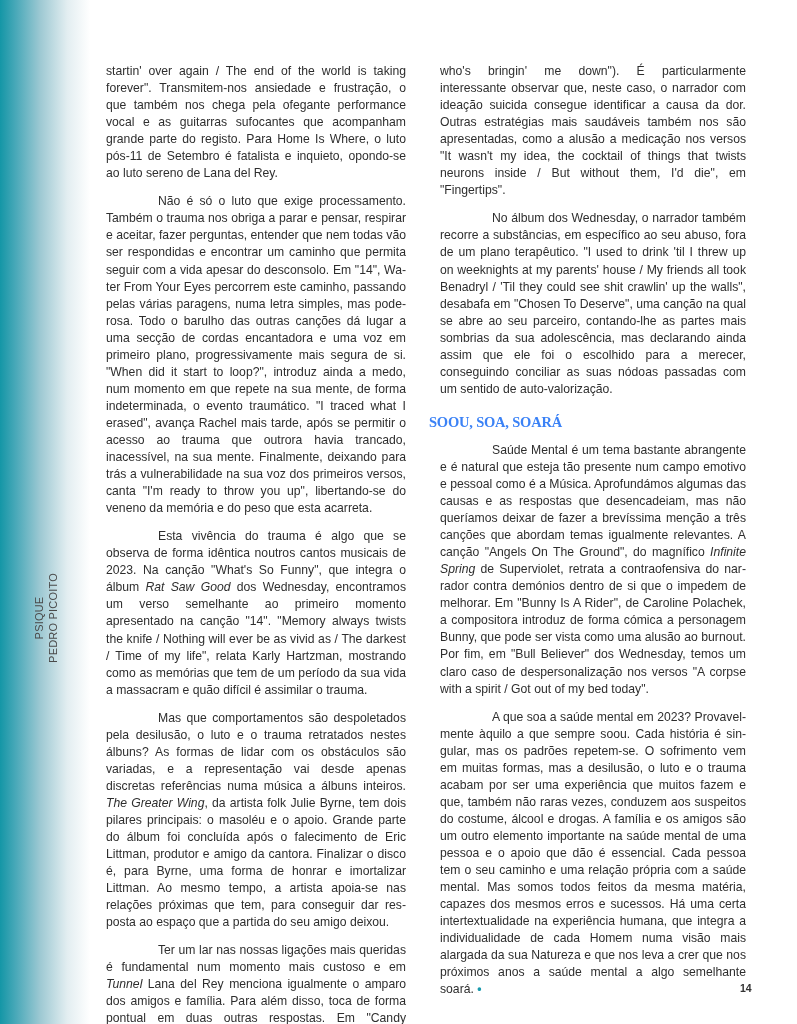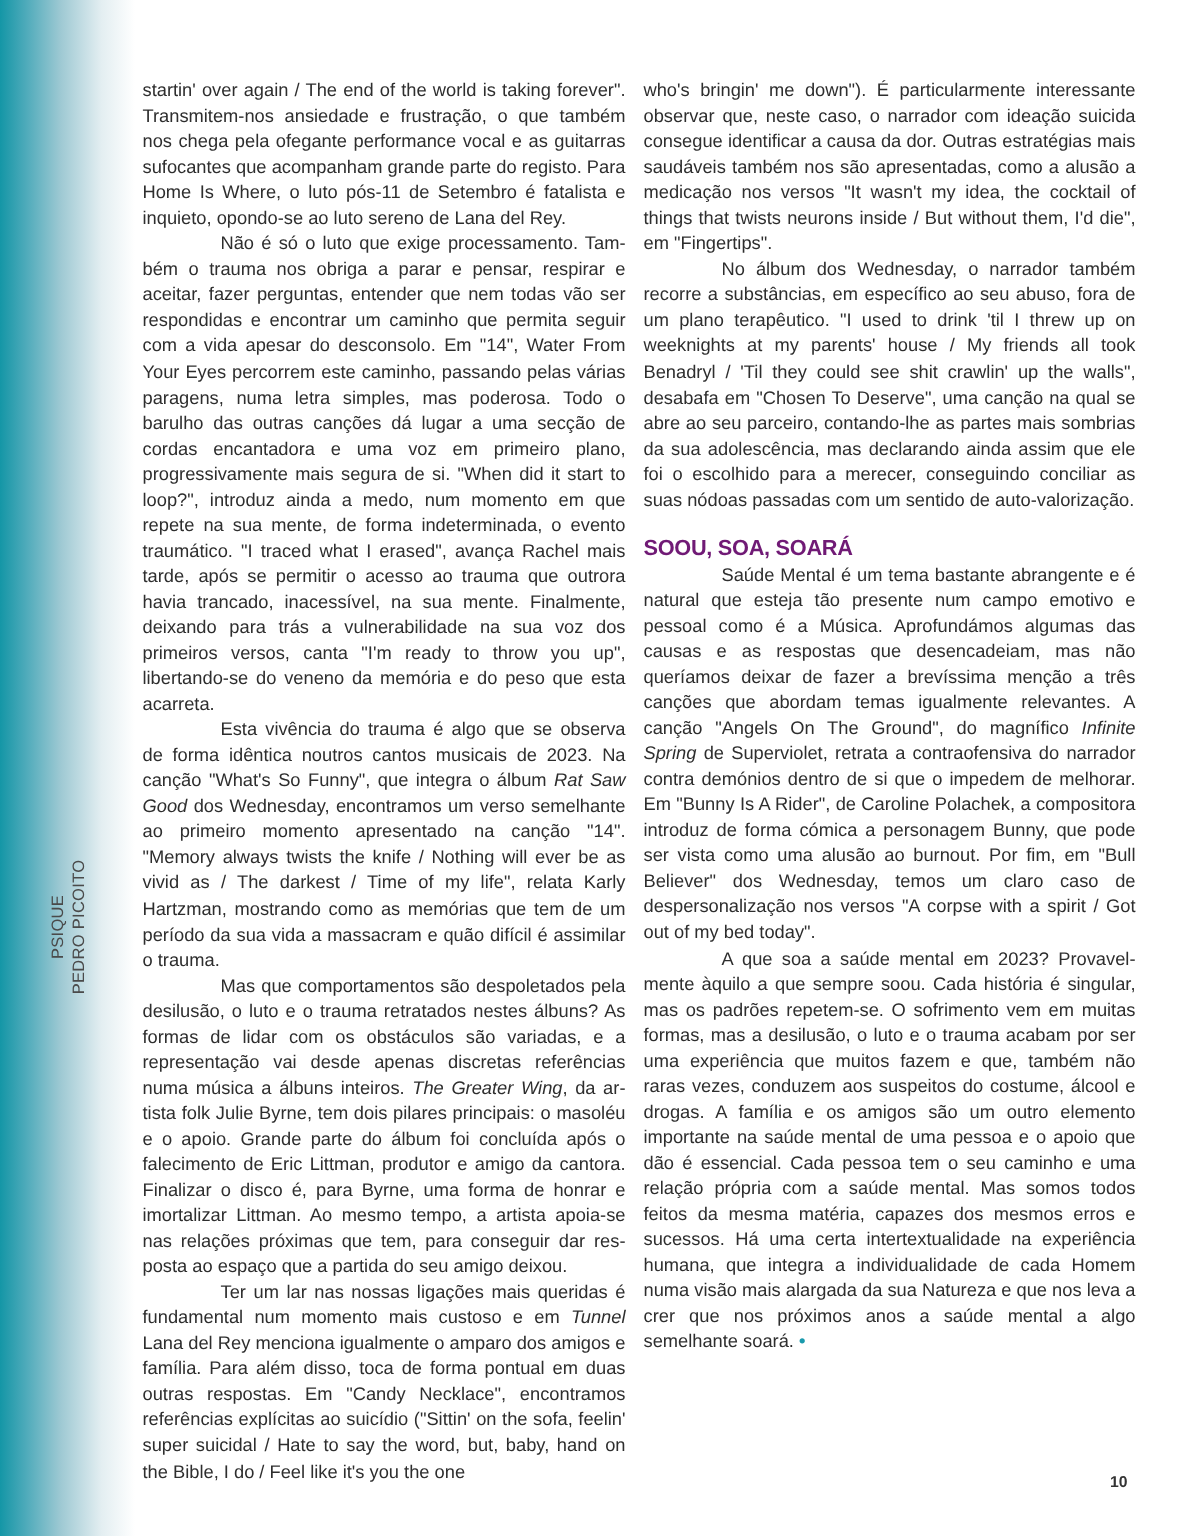--- a/index.html
+++ b/index.html
@@ -23,26 +23,26 @@
       letter-spacing: 0.2px;
     }
     .side-label div { display: block; }
     .col {
       position: absolute; top: 52px;
       font-size: 12.2px; line-height: 17.05px; text-align: justify;
       hyphens: manual;
     }
     .col-left { left: 95px; width: 322px; }
     .col-right { left: 429px; width: 328px; }
-    .col p { margin: 0; text-indent: 0; }
+    .col p { margin: 11px; text-indent: 0; }
     .col p.indent { text-indent: 52px; }
     .col h2 {
       margin: 16px 0 0 0; font-size: 14.5px; line-height: 17px;
-      color: #701a75; font-weight: bold; letter-spacing: -0.2px;
-      font-family: Liberation Sans, sans-serif;
+      color: #3b82f6; font-weight: bold; letter-spacing: -0.2px;
+      font-family: Liberation Serif, serif;
     }
     .end-dot { color: #1a9aad; font-weight: bold; }
     .page-number {
       position: absolute; left: 740px; top: 982px;
       font-size: 10.5px; font-weight: bold; color: #333;
     }
   </style>
 </head>
 <body>
 
@@ -61,13 +61,13 @@
 </div>
 
 <div class="col col-right">
   <p>who's bringin' me down"). É particularmente interessante observar que, neste caso, o narrador com ideação sui­cida consegue identificar a causa da dor. Outras estra­tégias mais saudáveis também nos são apresentadas, como a alusão a medicação nos versos "It wasn't my idea, the cocktail of things that twists neurons inside / But wi­thout them, I'd die", em "Fingertips".</p>
   <p class="indent">No álbum dos Wednesday, o narrador também recorre a substâncias, em específico ao seu abuso, fora de um plano terapêutico. "I used to drink 'til I threw up on weeknights at my parents' house / My friends all took Benadryl / 'Til they could see shit crawlin' up the walls", desabafa em "Chosen To Deserve", uma canção na qual se abre ao seu parceiro, contando-lhe as partes mais sombrias da sua adolescência, mas declarando ainda as­sim que ele foi o escolhido para a merecer, conseguindo conciliar as suas nódoas passadas com um sentido de auto-valorização.</p>
   <h2>SOOU, SOA, SOARÁ</h2>
   <p class="indent"><span>Saúde Mental é um tema bastante abrangente e é natural que esteja tão presente num campo emoti­vo e pessoal como é a Música. Aprofundámos algumas das causas e as respostas que desencadeiam, mas não queríamos deixar de fazer a brevíssima menção a três canções que abordam temas igualmente relevantes. A canção "Angels On The Ground", do magnífico </span><em>Infinite Spring</em><span> de Superviolet, retrata a contraofensiva do nar­rador contra demónios dentro de si que o impedem de melhorar. Em "Bunny Is A Rider", de Caroline Polachek, a compositora introduz de forma cómica a personagem Bunny, que pode ser vista como uma alusão ao burnout. Por fim, em "Bull Believer" dos Wednesday, temos um claro caso de despersonalização nos versos "A corpse with a spirit / Got out of my bed today".</span></p>
   <p class="indent"><span>A que soa a saúde mental em 2023? Provavel­mente àquilo a que sempre soou. Cada história é sin­gular, mas os padrões repetem-se. O sofrimento vem em muitas formas, mas a desilusão, o luto e o trauma acabam por ser uma experiência que muitos fazem e que, também não raras vezes, conduzem aos suspeitos do costume, álcool e drogas. A família e os amigos são um outro elemento importante na saúde mental de uma pessoa e o apoio que dão é essencial. Cada pessoa tem o seu caminho e uma relação própria com a saúde mental. Mas somos todos feitos da mesma matéria, capazes dos mesmos erros e sucessos. Há uma certa intertextualida­de na experiência humana, que integra a individualidade de cada Homem numa visão mais alargada da sua Natu­reza e que nos leva a crer que nos próximos anos a saúde mental a algo semelhante soará.</span> <span class="end-dot">•</span></p>
 </div>
 
-<div class="page-number">10</div>
+<div class="page-number">14</div>
 
 </body></html>

